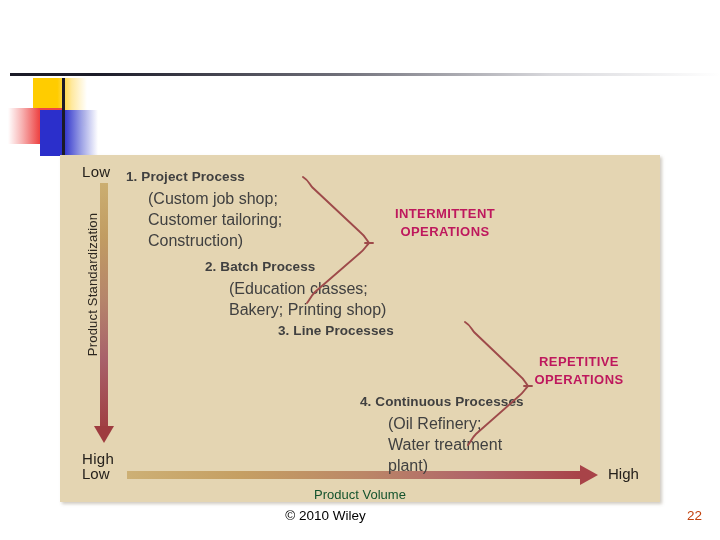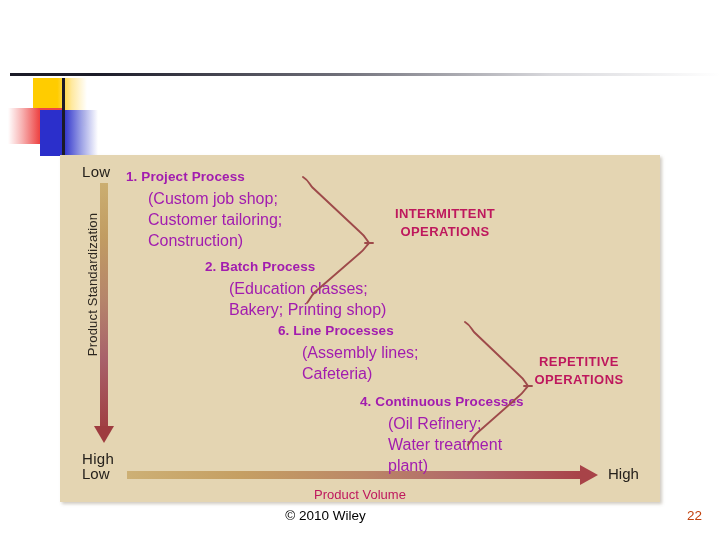--- a/index.html
+++ b/index.html
@@ -120,27 +120,27 @@
     border-top: 10px solid transparent;
     border-bottom: 10px solid transparent;
     border-left: 18px solid #a84348;
   }
   #x-axis-title {
     position: absolute;
     left: 0; top: 332px;
     width: 600px;
     text-align: center;
     font-size: 13px;
-    color: #be185d;
+    color: #14532d;
   }
 
   
   .proc {
     position: absolute;
-    color: #a21caf;
+    color: #404040;
   }
   .proc .head {
     font-size: 13.5px;
     font-weight: bold;
     letter-spacing: .1px;
     white-space: nowrap;
   }
   .proc .examples {
     font-size: 16px;
     line-height: 1.32;
@@ -223,23 +223,21 @@
     <div class="examples">(Custom job shop;
 Customer tailoring;
 Construction)</div>
   </div>
   <div class="proc i1">
     <div class="head">2. Batch Process</div>
     <div class="examples">(Education classes;
 Bakery; Printing shop)</div>
   </div>
   <div class="proc i2">
-    <div class="head">6. Line Processes</div>
-    <div class="examples">(Assembly lines;
-Cafeteria)</div>
+    <div class="head">3. Line Processes</div>
   </div>
   <div class="proc i3">
     <div class="head">4. Continuous Processes</div>
     <div class="examples">(Oil Refinery;
 Water treatment
 plant)</div>
   </div>
 
   <svg id="braces" viewBox="0 0 600 347">
     <path d="M 243,22 C 248,25 249,28 252,32 L 300,77 C 305,81 306,84 309,88

